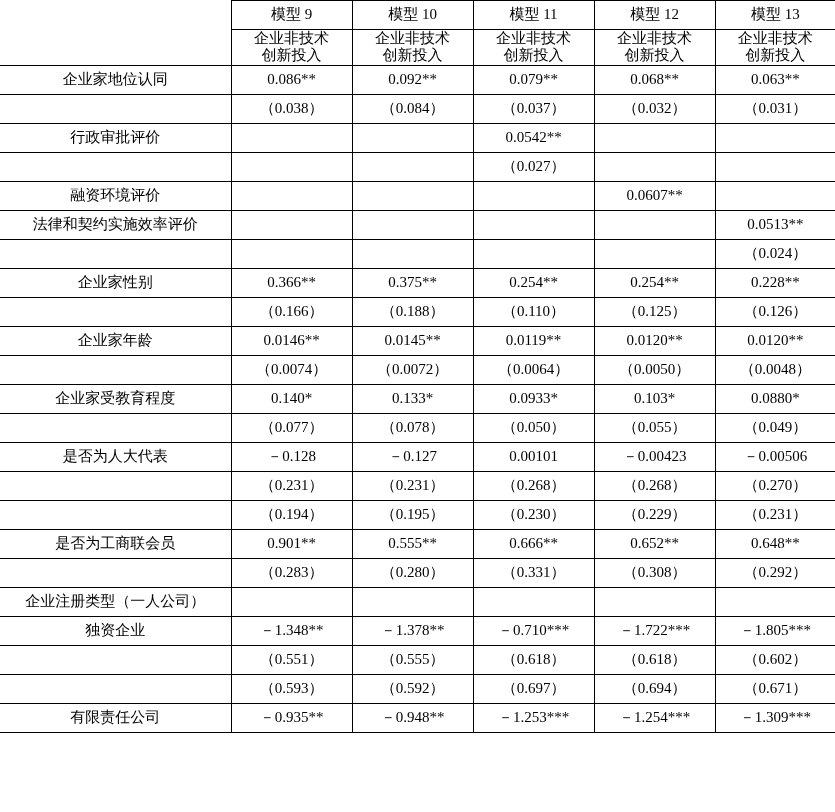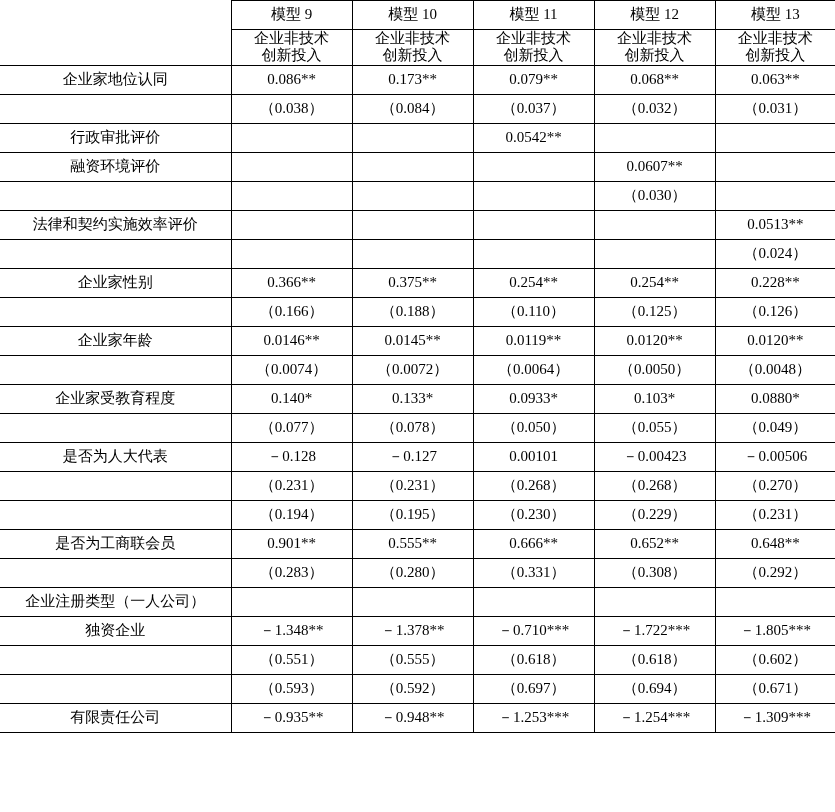--- a/index.html
+++ b/index.html
@@ -123,55 +123,55 @@
       <th class="varhead">
         <span>企业非技术</span>
         <span>创新投入</span>
       </th>
     </tr>
   </thead>
   <tbody id="table-body">
       <tr class="coef-row">
         <td class="rowlabel nowrap">企业家地位认同</td>
         <td>0.086**</td>
-        <td>0.173**</td>
+        <td>0.092**</td>
         <td>0.079**</td>
         <td>0.068**</td>
         <td>0.063**</td>
       </tr>
       <tr class="se-row">
         <td class="rowlabel blank"></td>
         <td>（0.038）</td>
         <td>（0.084）</td>
         <td>（0.037）</td>
         <td>（0.032）</td>
         <td>（0.031）</td>
       </tr>
       <tr class="coef-row">
         <td class="rowlabel nowrap">行政审批评价</td>
         <td></td>
         <td></td>
         <td>0.0542**</td>
         <td></td>
         <td></td>
       </tr>
+      <tr class="se-row">
+        <td class="rowlabel blank"></td>
+        <td></td>
+        <td></td>
+        <td>（0.027）</td>
+        <td></td>
+        <td></td>
+      </tr>
       <tr class="coef-row">
         <td class="rowlabel nowrap">融资环境评价</td>
         <td></td>
         <td></td>
         <td></td>
         <td>0.0607**</td>
-        <td></td>
-      </tr>
-      <tr class="se-row">
-        <td class="rowlabel blank"></td>
-        <td></td>
-        <td></td>
-        <td></td>
-        <td>（0.030）</td>
         <td></td>
       </tr>
       <tr class="coef-row">
         <td class="rowlabel nowrap">法律和契约实施效率评价</td>
         <td></td>
         <td></td>
         <td></td>
         <td></td>
         <td>0.0513**</td>
       </tr>

